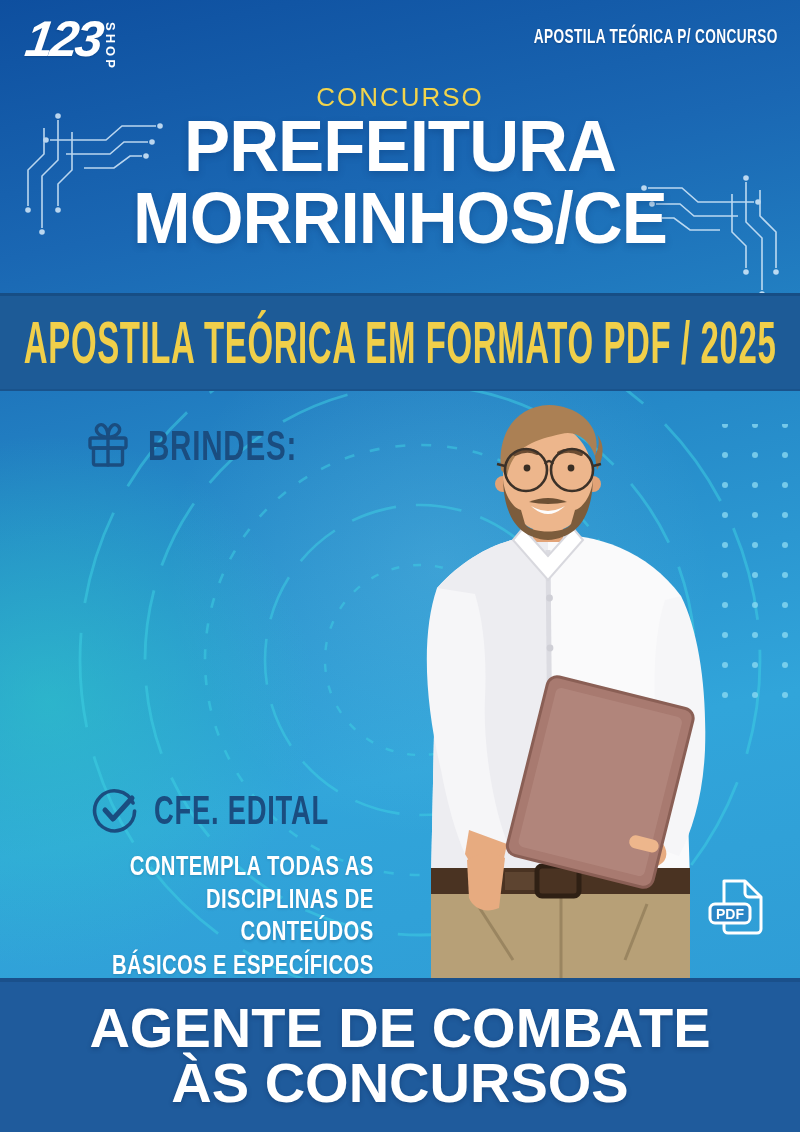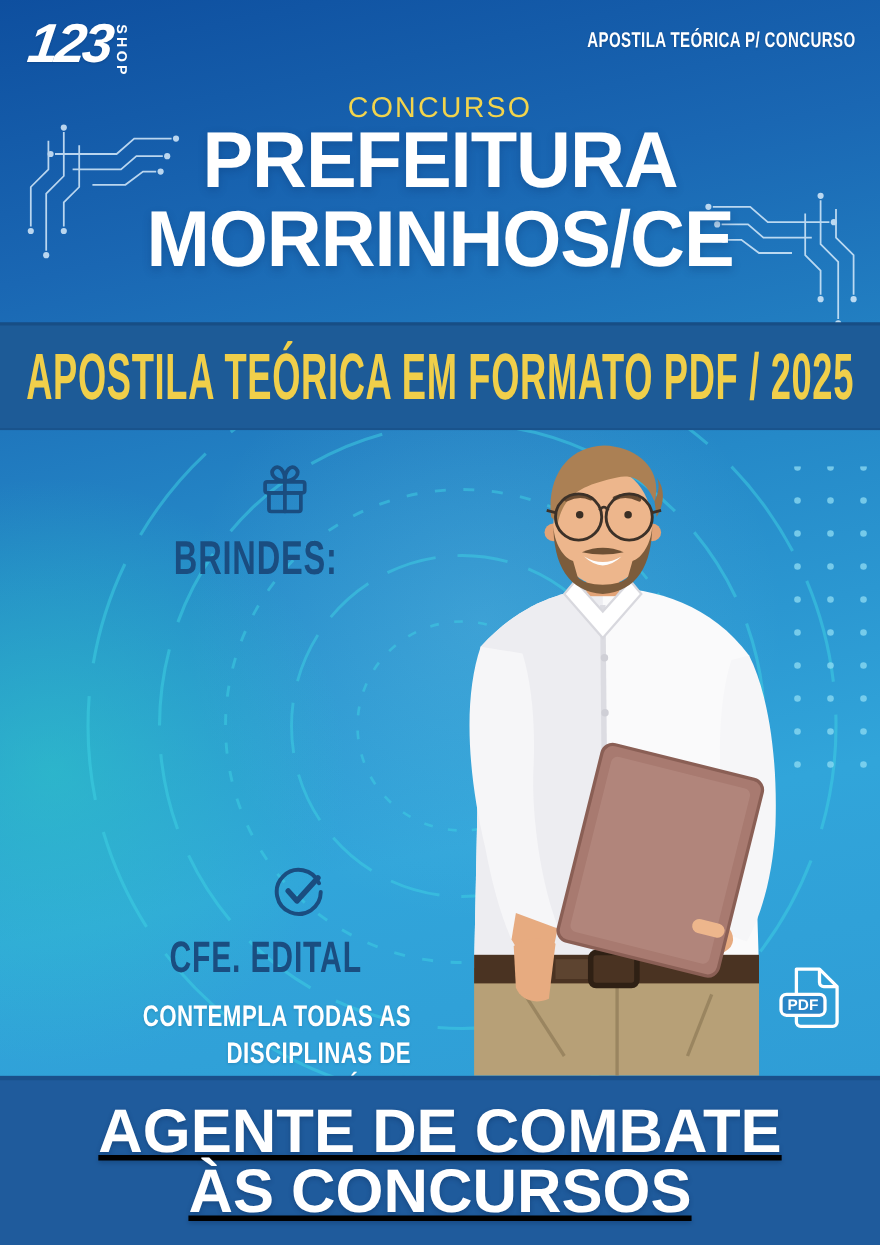--- a/index.html
+++ b/index.html
@@ -51,21 +51,21 @@
     display:flex; align-items:center; justify-content:center;text-align:right;
   }
   #banner .banner-text {
     color:#f0cf4a; font-weight:700; font-size:55px; letter-spacing:1px; white-space:nowrap;
     transform:scale(0.60,1.08); transform-origin:center center;
   }
 
   
   .navy { color:#1a4d80; }
   #brindes { position:absolute; left:84px; top:420px; width:350px; }
-  .icon-row { display:flex; align-items:center; gap:16px;flex-direction:column; }
+  .icon-row { display:flex; align-items:center; gap:16px; }
   .cond-head {
     font-weight:700; font-size:40px; letter-spacing:1px; white-space:nowrap;
     transform:scale(0.74,1.08); transform-origin:left center;
   }
   #brindes ul { list-style:none; margin-top:18px; }
   #brindes li { display:flex; gap:17px; margin-bottom:16px; }
   .bullet-dot { width:11px; height:11px; border-radius:50%; background:#fff; margin-top:10px; flex:none;
     box-shadow:0 1px 2px rgba(0,40,80,.2); }
   .li-text {
     color:#fff; font-weight:700; font-size:27px; line-height:1.2; letter-spacing:.5px;
@@ -84,21 +84,21 @@
   
   #man { position:absolute; left:385px; top:398px; width:330px; height:580px; }
 
   
   #pdf-icon { position:absolute; left:703px; top:874px; width:66px; height:66px; z-index:6; }
 
   
   #footer {
     position:absolute; left:0; top:978px; width:800px; height:154px; background:#1f5b9c;
     box-shadow:inset 0 4px 0 rgba(8,40,80,.22);
-    display:flex; flex-direction:column; align-items:center; justify-content:center; z-index:5;text-decoration:underline;
+    display:flex; flex-direction:column; align-items:center; justify-content:center; z-index:5;
   }
   .footer-line {
     color:#fff; font-weight:700; font-size:56px; line-height:55px; letter-spacing:0px;
     text-shadow:0 2px 5px rgba(0,30,70,.3); white-space:nowrap;
   }
 </style>
 </head>
 <body>
 
 <div id="page">

